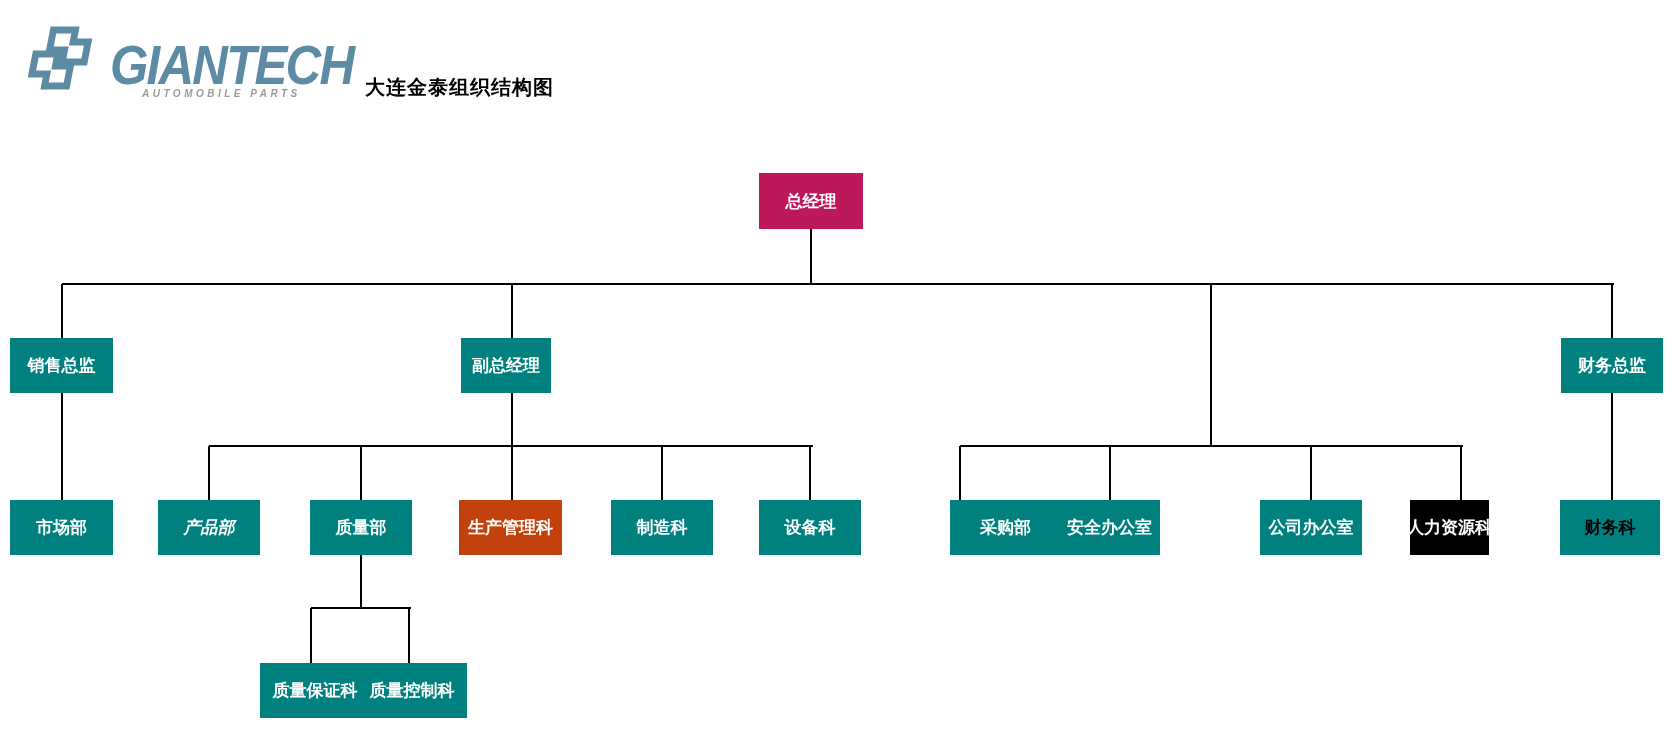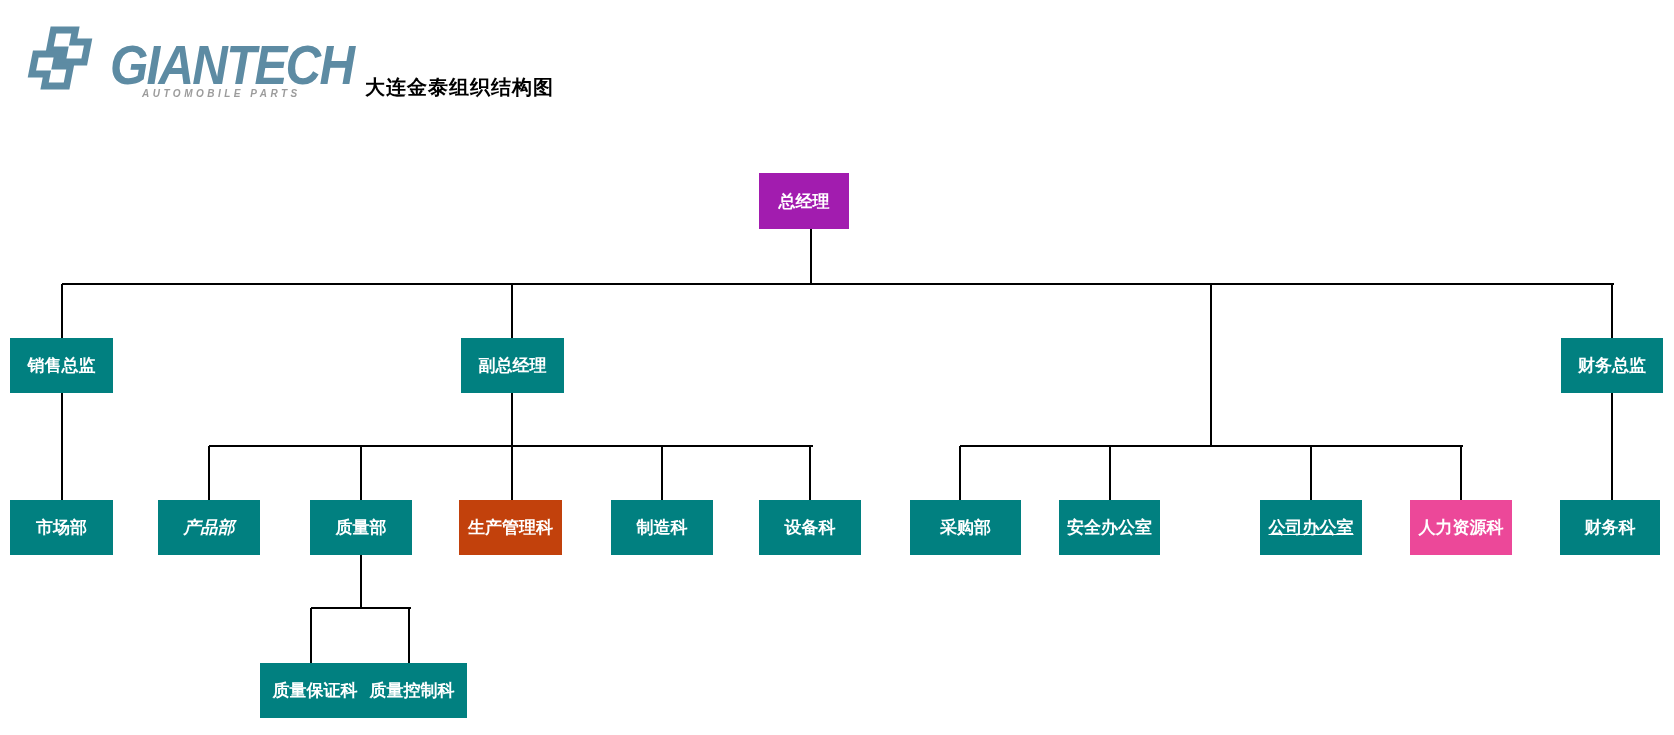--- a/index.html
+++ b/index.html
@@ -86,31 +86,31 @@
       <div class="edge" style="background: rgb(0, 0, 0); left: 960px; top: 445px; width: 503px; height: 2px;"></div>
       <div class="edge" style="background: rgb(0, 0, 0); left: 959px; top: 446px; width: 2px; height: 54px;"></div>
       <div class="edge" style="background: rgb(0, 0, 0); left: 1109px; top: 446px; width: 2px; height: 54px;"></div>
       <div class="edge" style="background: rgb(0, 0, 0); left: 1310px; top: 446px; width: 2px; height: 54px;"></div>
       <div class="edge" style="background: rgb(0, 0, 0); left: 1460px; top: 446px; width: 2px; height: 54px;"></div>
       <div class="edge" style="background: rgb(0, 0, 0); left: 1611px; top: 393px; width: 2px; height: 107px;"></div>
       <div class="edge" style="background: rgb(0, 0, 0); left: 360px; top: 555px; width: 2px; height: 53px;"></div>
       <div class="edge" style="background: rgb(0, 0, 0); left: 311px; top: 607px; width: 100px; height: 2px;"></div>
       <div class="edge" style="background: rgb(0, 0, 0); left: 310px; top: 608px; width: 2px; height: 55px;"></div>
       <div class="edge" style="background: rgb(0, 0, 0); left: 408px; top: 608px; width: 2px; height: 55px;"></div>
-      <div class="node" style="left: 759px; top: 173px; width: 90px; height: 56px; background: #a21caf; color: rgb(255, 255, 255);">总经理</div>
+      <div class="node" style="left: 759px; top: 173px; width: 104px; height: 56px; background: #be185d; color: rgb(255, 255, 255);">总经理</div>
       <div class="node" style="left: 10px; top: 338px; width: 103px; height: 55px; background: rgb(1, 128, 128); color: rgb(255, 255, 255);">销售总监</div>
-      <div class="node" style="left: 461px; top: 338px; width: 103px; height: 55px; background: rgb(1, 128, 128); color: rgb(255, 255, 255);">副总经理</div>
+      <div class="node" style="left: 461px; top: 338px; width: 90px; height: 55px; background: rgb(1, 128, 128); color: rgb(255, 255, 255);">副总经理</div>
       <div class="node" style="left: 1561px; top: 338px; width: 102px; height: 55px; background: rgb(1, 128, 128); color: rgb(255, 255, 255);">财务总监</div>
       <div class="node" style="left: 10px; top: 500px; width: 103px; height: 55px; background: rgb(1, 128, 128); color: rgb(255, 255, 255);">市场部</div>
       <div class="node" style="left: 158px; top: 500px; width: 102px; height: 55px; background: rgb(1, 128, 128); color: rgb(255, 255, 255); font-style: italic;">产品部</div>
       <div class="node" style="left: 310px; top: 500px; width: 102px; height: 55px; background: rgb(1, 128, 128); color: rgb(255, 255, 255);">质量部</div>
       <div class="node" style="left: 459px; top: 500px; width: 103px; height: 55px; background: #c2410c; color: rgb(255, 255, 255);">生产管理科</div>
       <div class="node" style="left: 611px; top: 500px; width: 102px; height: 55px; background: rgb(1, 128, 128); color: rgb(255, 255, 255);">制造科</div>
       <div class="node" style="left: 759px; top: 500px; width: 102px; height: 55px; background: rgb(1, 128, 128); color: rgb(255, 255, 255);">设备科</div>
-      <div class="node" style="left: 910px; top: 500px; width: 111px; height: 55px; background: rgb(1, 128, 128); color: rgb(255, 255, 255);">采购部</div>
+      <div class="node" style="left: 950px; top: 500px; width: 111px; height: 55px; background: rgb(1, 128, 128); color: rgb(255, 255, 255);">采购部</div>
       <div class="node" style="left: 1059px; top: 500px; width: 101px; height: 55px; background: rgb(1, 128, 128); color: rgb(255, 255, 255);">安全办公室</div>
-      <div class="node" style="left: 1260px; top: 500px; width: 102px; height: 55px; background: rgb(1, 128, 128); color: rgb(255, 255, 255); text-decoration: underline;">公司办公室</div>
-      <div class="node" style="left: 1410px; top: 500px; width: 102px; height: 55px; background: #ec4899; color: rgb(255, 255, 255);">人力资源科</div>
-      <div class="node" style="left: 1560px; top: 500px; width: 100px; height: 55px; background: rgb(1, 128, 128); color: #ffffff;">财务科</div>
+      <div class="node" style="left: 1260px; top: 500px; width: 102px; height: 55px; background: rgb(1, 128, 128); color: rgb(255, 255, 255);">公司办公室</div>
+      <div class="node" style="left: 1410px; top: 500px; width: 79px; height: 55px; background: #000000; color: rgb(255, 255, 255);">人力资源科</div>
+      <div class="node" style="left: 1560px; top: 500px; width: 100px; height: 55px; background: rgb(1, 128, 128); color: #000000;">财务科</div>
       <div class="node" style="left: 260px; top: 663px; width: 207px; height: 55px; background: rgb(1, 128, 128); color: rgb(255, 255, 255);">质量保证科  质量控制科</div>
     </div>
 
 </div>
 
 </body></html>

